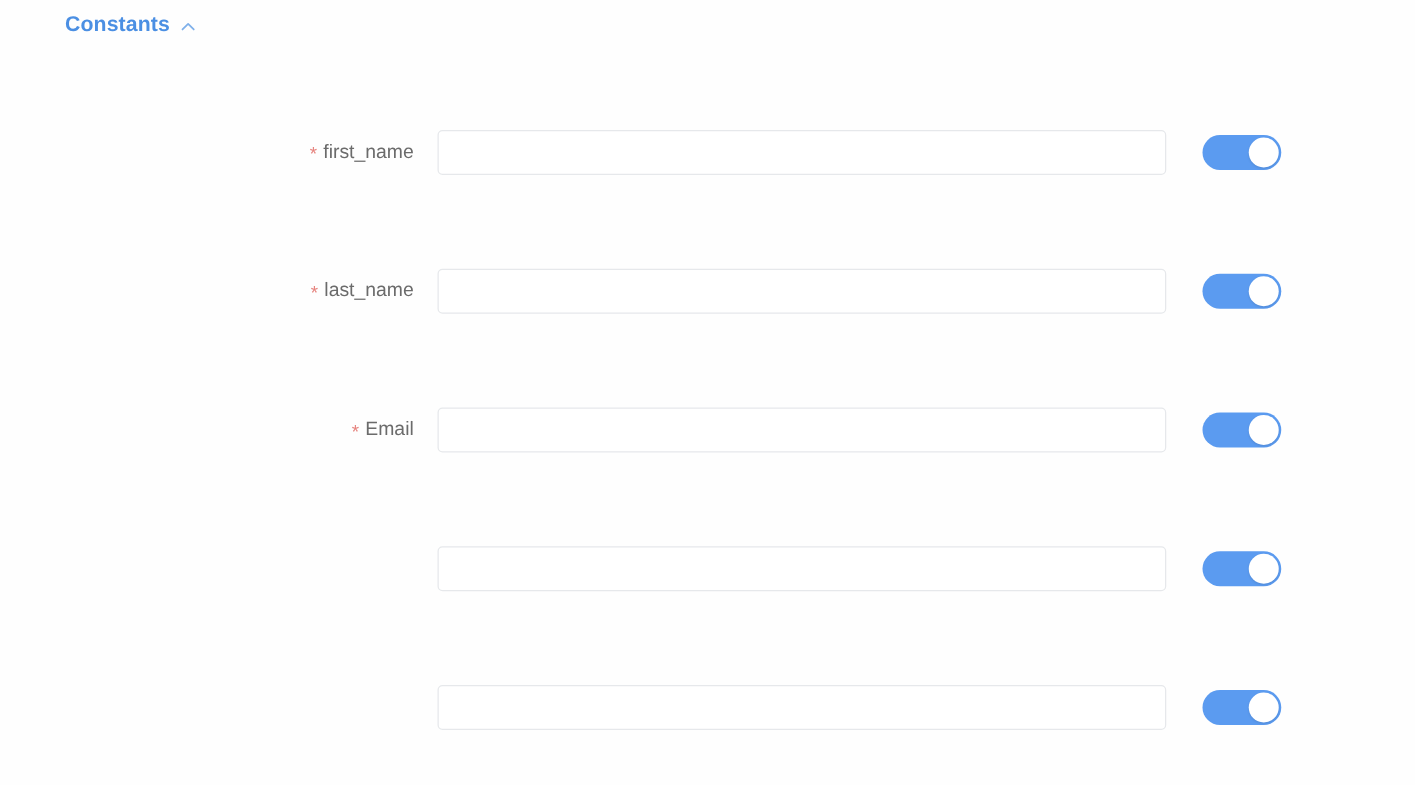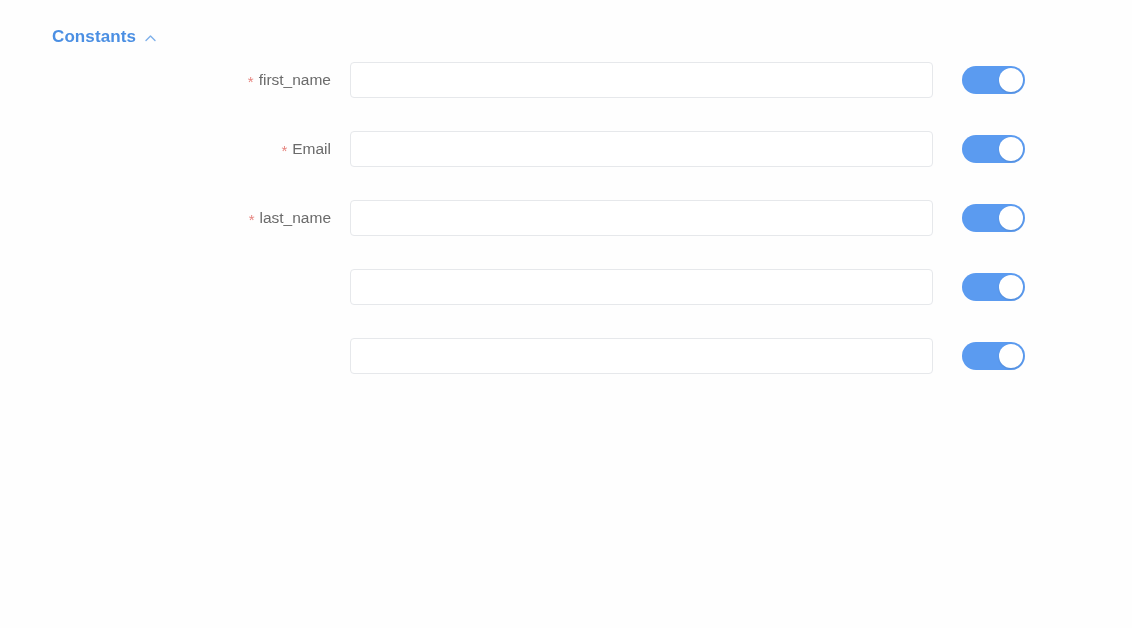--- a/index.html
+++ b/index.html
@@ -21,21 +21,21 @@
     top: 0;
     width: 1132px;
     height: 628px;
     background: #fefefe;
   }
 
   
   .section-header {
     position: absolute;
     left: 52px;
-    top: 25px;
+    top: 8px;
     display: flex;
     align-items: center;
     gap: 7px;
     cursor: pointer;
     user-select: none;
     justify-content: center;
   }
   .section-title {
     font-size: 17px;
     font-weight: bold;
@@ -58,20 +58,21 @@
     position: absolute;
     left: 0;
     top: 62px;
     width: 1132px;
   }
   .form-row {
     position: relative;
     height: 69px;
     display: flex;
     align-items: flex-start;
+    margin-top: 42px;
   }
   .row-label {
     position: absolute;
     left: 0;
     top: 0;
     width: 331px;
     text-align: right;
     font-size: 15.5px;
     color: #6b6b6b;
     line-height: 36px;
@@ -144,28 +145,28 @@
 
   <div class="form-rows">
       <div class="form-row">
         <div class="row-label"><span class="req-star">*</span><span>first_name</span></div>
         <input type="text" class="row-input" placeholder="" style="">
         <button type="button" class="row-toggle">
           <span class="knob"></span>
         </button>
       </div>
       <div class="form-row">
-        <div class="row-label"><span class="req-star">*</span><span>Email</span></div>
+        <div class="row-label"><span class="req-star">*</span><span>last_name</span></div>
         <input type="text" class="row-input" placeholder="" style="">
         <button type="button" class="row-toggle">
           <span class="knob"></span>
         </button>
       </div>
       <div class="form-row">
-        <div class="row-label"><span class="req-star">*</span><span>last_name</span></div>
+        <div class="row-label"><span class="req-star">*</span><span>Email</span></div>
         <input type="text" class="row-input" placeholder="" style="">
         <button type="button" class="row-toggle">
           <span class="knob"></span>
         </button>
       </div>
       <div class="form-row">
         <input type="text" class="row-input" placeholder="" style="">
         <button type="button" class="row-toggle">
           <span class="knob"></span>
         </button>

